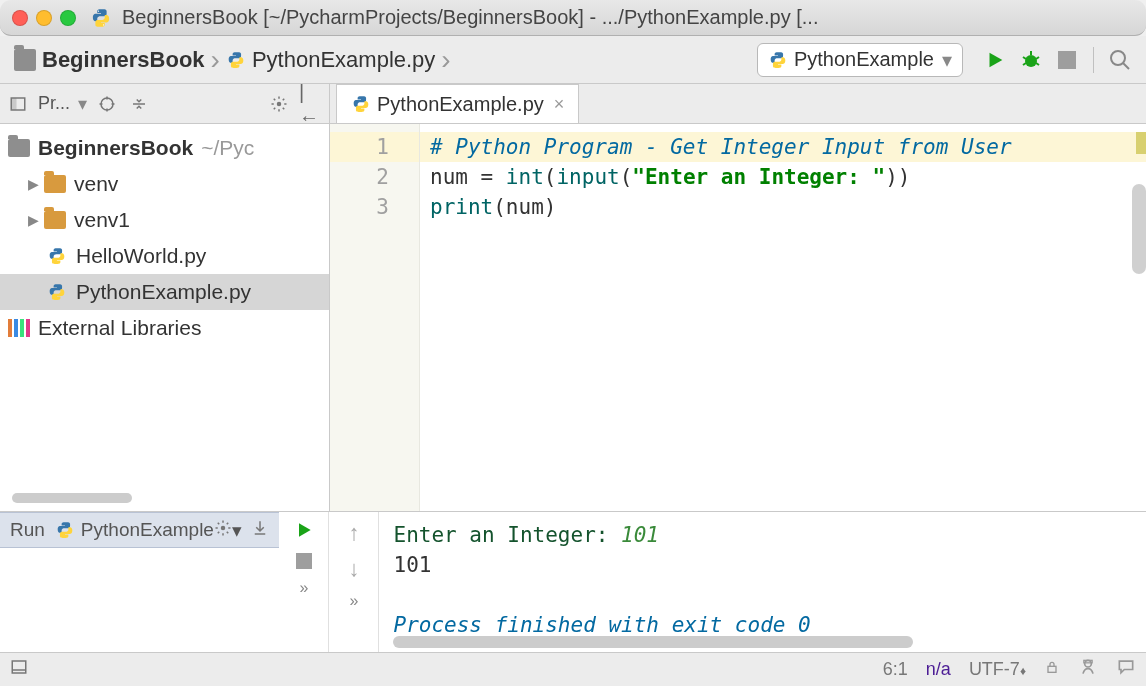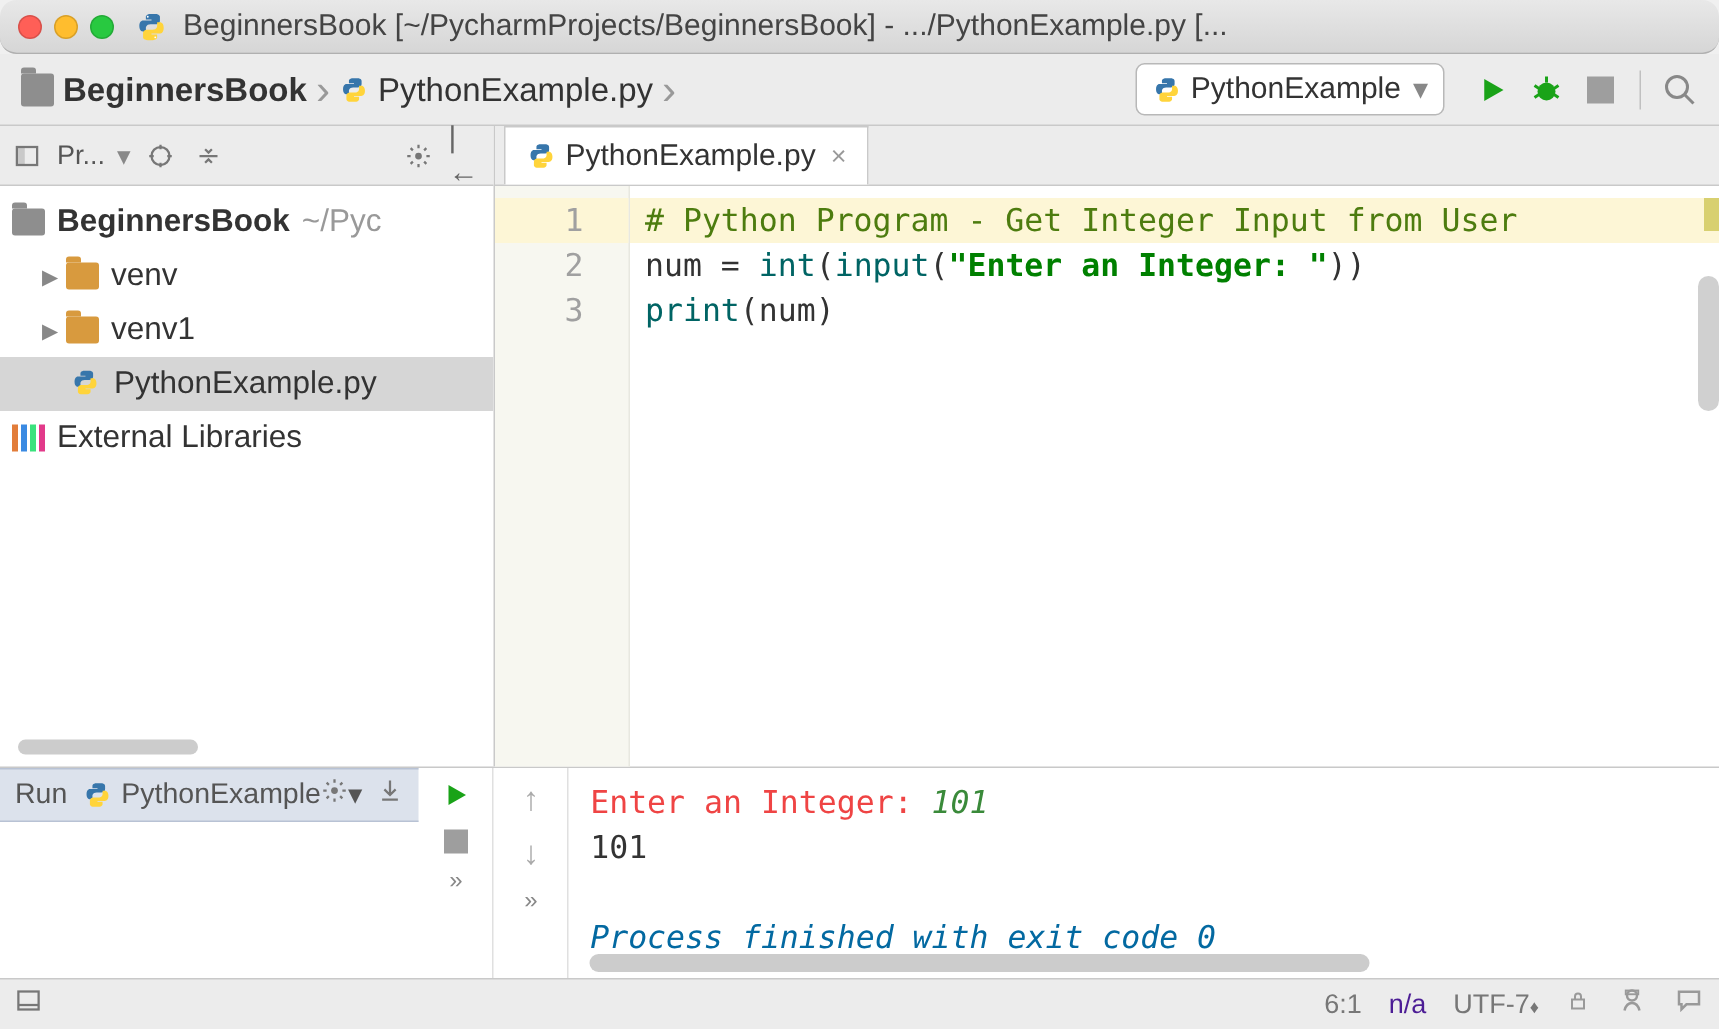--- a/index.html
+++ b/index.html
@@ -40,34 +40,34 @@
 .scroll-hint{height:10px;background:#ccc;border-radius:5px;margin:8px 12px;width:120px;}
 .editor{flex:1;display:flex;flex-direction:column;background:#fff;}
 .tabbar{height:40px;background:#ececec;border-bottom:1px solid #c9c9c9;display:flex;align-items:flex-end;}
 .tab{background:#fff;border:1px solid #c9c9c9;border-bottom:none;height:39px;display:flex;align-items:center;padding:0 14px;font-size:20px;margin-left:6px;}
 .tab .close{margin-left:10px;color:#999;font-size:18px;}
 .codearea{flex:1;display:flex;position:relative;font-family:Menlo,Consolas,monospace;font-size:21px;}
 .gutter{width:90px;background:#f7f7f0;border-right:1px solid #e8e8e0;text-align:right;padding:8px 30px 8px 8px;color:#a0a0a0;line-height:30px;}
 .gutter .hl{background:#fdf6d6;display:block;margin:0 -30px 0 -8px;padding:0 30px 0 8px;}
 .code{flex:1;padding:8px 10px;line-height:30px;white-space:pre;}
 .code .ln1{background:#fdf6d6;display:block;margin:0 -10px;padding:0 10px;}
-.c-comment{color:#4d7c0f;}
+.c-comment{color:#0369a1;font-style:italic;}
 .c-builtin{color:#006464;}
 .c-str{color:#008000;font-weight:bold;}
 .minimap{position:absolute;right:0;top:0;width:14px;height:100%;}
 .minimap .y{position:absolute;right:0;top:8px;width:10px;height:22px;background:#d8d070;}
 .minimap .sb{position:absolute;right:0;top:60px;width:14px;height:90px;background:#d0d0d0;border-radius:7px;}
 .runpanel{border-top:1px solid #c9c9c9;display:flex;flex-direction:row;background:#fff;}
 .run-hdr{height:36px;background:#dce2ec;border-top:1px solid #b8c2d4;border-bottom:1px solid #b8c2d4;display:flex;align-items:center;padding:0 10px;font-size:19px;color:#555;}
 .run-body{display:flex;height:140px;}
 .run-gut{width:50px;border-right:1px solid #e0e0e0;display:flex;flex-direction:column;align-items:center;padding-top:8px;gap:10px;}
 .run-gut2{width:50px;border-right:1px solid #e0e0e0;display:flex;flex-direction:column;align-items:center;padding-top:8px;gap:10px;}
 .run-out{flex:1;padding:8px 14px;font-family:Menlo,Consolas,monospace;font-size:21px;line-height:30px;white-space:pre;color:#333;position:relative;}
 .run-out .sb{position:absolute;left:14px;bottom:4px;height:12px;width:520px;background:#ccc;border-radius:6px;}
-.o-prompt{color:#ef4444;}
+.o-prompt{color:#14532d;}
 .o-input{color:#3a8a3a;font-style:italic;}
 .o-proc{color:#0369a1;font-style:italic;}
 .statusbar{height:34px;background:#ececec;border-top:1px solid #c9c9c9;display:flex;align-items:center;padding:0 10px;font-size:18px;color:#777;}
 .statusbar .r{margin-left:auto;display:flex;align-items:center;gap:18px;}
 .pylogo{display:inline-block;}
 .arrow-up{color:#aaa;font-size:22px;}
 .arrow-down{color:#aaa;font-size:22px;}
 </style>
 </head>
 <body>
@@ -188,20 +188,29 @@
       <div class="treerow" style="padding-left:28px;">
         <span class="expander">▶</span>
         <span class="folder-ic"></span>
         <span>venv</span>
       </div>
       <div class="treerow" style="padding-left:28px;">
         <span class="expander">▶</span>
         <span class="folder-ic"></span>
         <span>venv1</span>
       </div>
+      <div class="treerow" style="padding-left:48px;">
+        <span class="pyicon">
+          <svg class="pylogo" width="18" height="18" viewBox="0 0 32 32">
+              <path fill="#3776ab" d="M15 2c-5 0-5 3-5 3v3h6v1H7s-4 0-4 6 4 6 4 6h3v-4s0-4 5-4h6s4 0 4-4V5s0-3-5-3h-5z"></path>
+              <path fill="#ffd43b" d="M17 30c5 0 5-3 5-3v-3h-6v-1h9s4 0 4-6-4-6-4-6h-3v4s0 4-5 4h-6s-4 0-4 4v4s0 3 5 3h5z"></path>
+            </svg>
+        </span>
+        <span>HelloWorld.py</span>
+      </div>
       <div class="treerow sel" style="padding-left:48px;">
         <span class="pyicon">
           <svg class="pylogo" width="18" height="18" viewBox="0 0 32 32">
               <path fill="#3776ab" d="M15 2c-5 0-5 3-5 3v3h6v1H7s-4 0-4 6 4 6 4 6h3v-4s0-4 5-4h6s4 0 4-4V5s0-3-5-3h-5z"></path>
               <path fill="#ffd43b" d="M17 30c5 0 5-3 5-3v-3h-6v-1h9s4 0 4-6-4-6-4-6h-3v4s0 4-5 4h-6s-4 0-4 4v4s0 3 5 3h5z"></path>
             </svg>
         </span>
         <span>PythonExample.py</span>
       </div>
       <div class="treerow">

